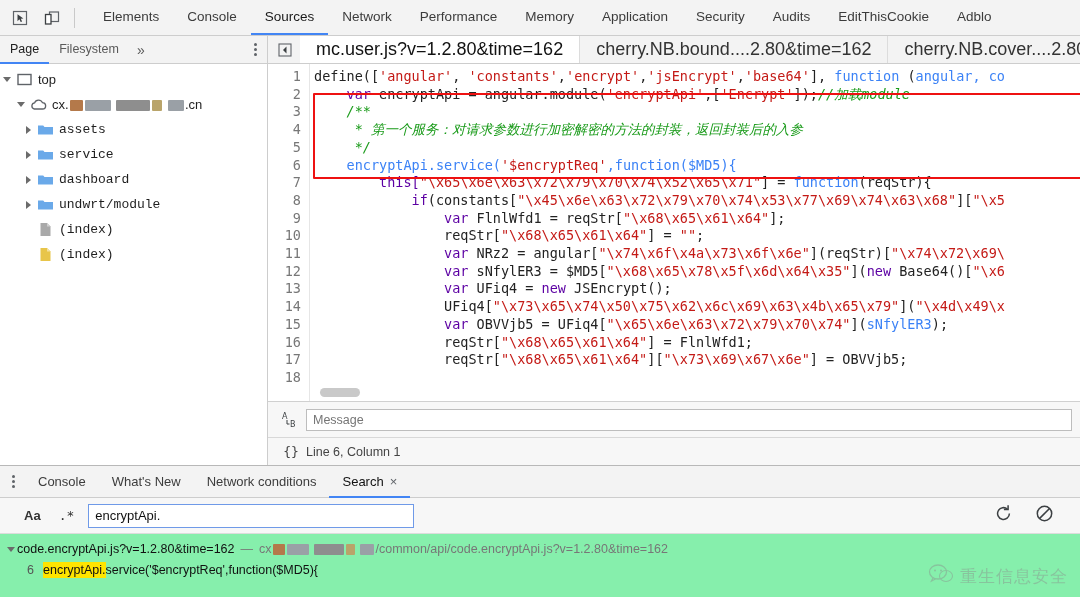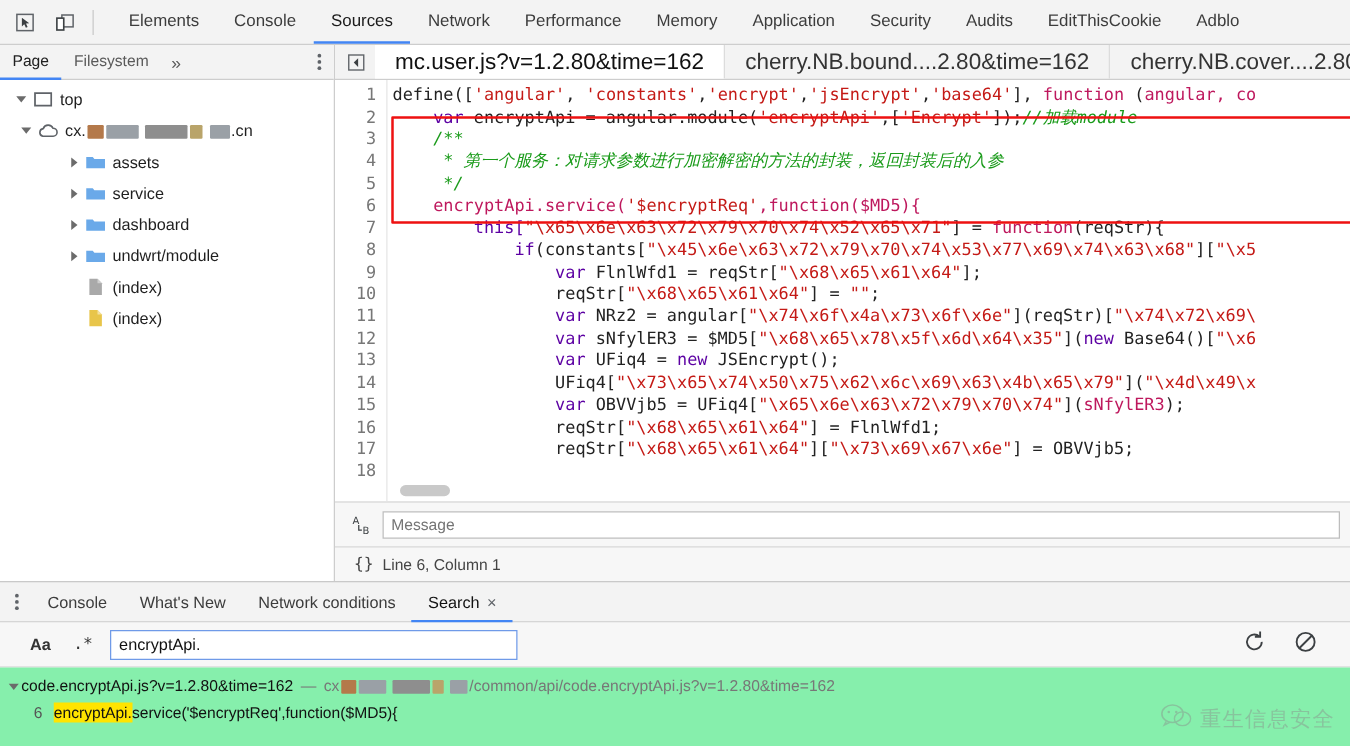--- a/index.html
+++ b/index.html
@@ -65,28 +65,28 @@
     margin-bottom: -1px;
     white-space: nowrap;
   }
   .nav-tab.active { color: #202020; border-bottom-color: #4285f4; }
   .nav-more { display: flex; align-items: center; padding: 0 8px; font-size: 14px; color: #5a5a5a; letter-spacing: -1px; }
   .nav-kebab { margin-left: auto; display: flex; align-items: center; padding: 0 10px; }
   .kebab { display: flex; flex-direction: column; gap: 2px; }
   .kebab i { width: 3px; height: 3px; background: #5f6368; border-radius: 50%; display: block; }
 
   .nav-tree { flex: 1; overflow: hidden; padding-top: 3px; font-size: 13px; color: #222; }
-  .tree-row { display: flex; align-items: center; height: 25px; white-space: nowrap; padding-left: 10px; }
+  .tree-row { display: flex; align-items: center; height: 25px; white-space: nowrap; padding-left: 0; }
   .tw { width: 14px; min-width: 14px; display: flex; align-items: center; justify-content: center; }
   .tri { width: 0; height: 0; border-left: 5px solid #6b6b6b; border-top: 4px solid transparent; border-bottom: 4px solid transparent; }
   .tri.open { border-left: 4px solid transparent; border-right: 4px solid transparent; border-top: 5px solid #6b6b6b; border-bottom: 0; }
   .ic { width: 20px; min-width: 20px; display: flex; align-items: center; justify-content: center; margin-right: 4px; }
   .lbl { font-size: 13px; color: #1f1f1f; }
   .indent1 { padding-left: 14px; }
-  .indent2 { padding-left: 52px; }
+  .indent2 { padding-left: 21px; font-family: Liberation Mono, monospace; }
 
   .redact { display: inline-block; vertical-align: middle; height: 11px; border-radius: 1px; margin: 0 1px; }
 
   
   .editor-pane { flex: 1; min-width: 0; display: flex; flex-direction: column; background: #fff; }
   .ed-tabbar {
     height: 28px; min-height: 28px;
     display: flex; align-items: stretch;
     background: #f3f3f3;
     border-bottom: 1px solid #cdcdcd;
@@ -115,21 +115,21 @@
     user-select: none;
   }
   .code-scroll { flex: 1; min-width: 0; overflow: hidden; padding: 4px 0 0 4px; position: relative; }
   .cl {
     font-family: "DejaVu Sans Mono", monospace;
     font-size: 13.5px; line-height: 17.7px;
     white-space: pre; color: #222;
   }
   .str { color: #c41a16; }
   .com { color: #1a9b1a; font-style: italic; }
-  .fn  { color: #be185d; }
+  .fn  { color: #3b82f6; }
   .var { color: #5c00a3; }
   .plain { color: #222; }
 
   .hl-box {
     position: absolute;
     border: 2.5px solid #ee1111;
     pointer-events: none;
     border-radius: 1px;
   }
 

